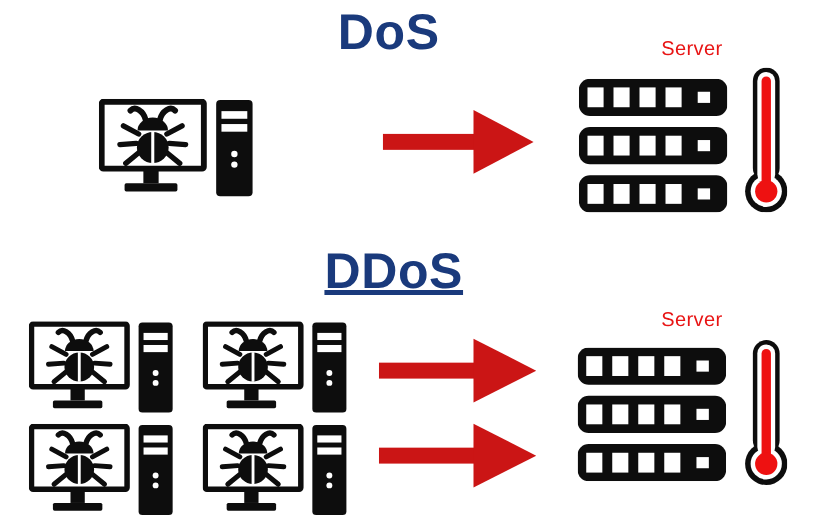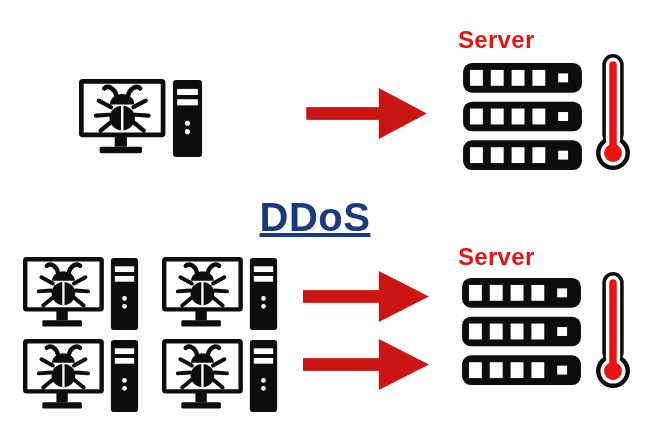--- a/index.html
+++ b/index.html
@@ -14,25 +14,25 @@
   .abs{position:absolute;}
   .title{
     font-weight:700;
     font-size:40px;
     line-height:42px;
     color:var(--title-blue,#1a3a7c);
     text-align:center;
     letter-spacing:.5px;
   }
   .server-label{
-    font-weight:700;
-    font-size:24px;
+    font-weight:400;
+    font-size:16px;
     line-height:20px;
     color:var(--server-label-red,#e81414);
-    text-align:left;
+    text-align:right;
     letter-spacing:.3px;
   }
   svg{display:block;}
   .blk{fill:var(--icon-black,#0d0d0d);}
   .wht{fill:#ffffff;}
   .red{fill:var(--arrow-red,#c91414);}
   .thred{fill:var(--thermometer-red,#ee1111);}
   .frame{fill:#ffffff;stroke:var(--icon-black,#0d0d0d);stroke-width:5;}
   .bugstroke{stroke:var(--icon-black,#0d0d0d);fill:none;stroke-linecap:round;}
 </style>
@@ -107,20 +107,21 @@
       <circle class="wht" cx="19" cy="111" r="14"></circle>
       <rect class="thred" x="14.8" y="8" width="8.4" height="100" rx="4.2"></rect>
       <circle class="thred" cx="19" cy="111" r="10"></circle>
     </symbol>
   </defs>
 </svg>
 
 <div class="canvas">
 
   <div class="section">
+    <div class="abs title" style="left:201px;top:5px;width:220px;">DoS</div>
 
     <svg class="abs" style="left:79px;top:79px" width="124" height="79" viewBox="0 0 132 84">
         <use href="#icon-computer"></use>
       </svg>
 
     <svg class="abs" style="left:306px;top:87px" width="122" height="53" viewBox="0 0 124 54">
         <use href="#icon-arrow"></use>
       </svg>
 
     <div class="abs server-label" style="left:458px;top:30px;width:120px;">Server</div>

